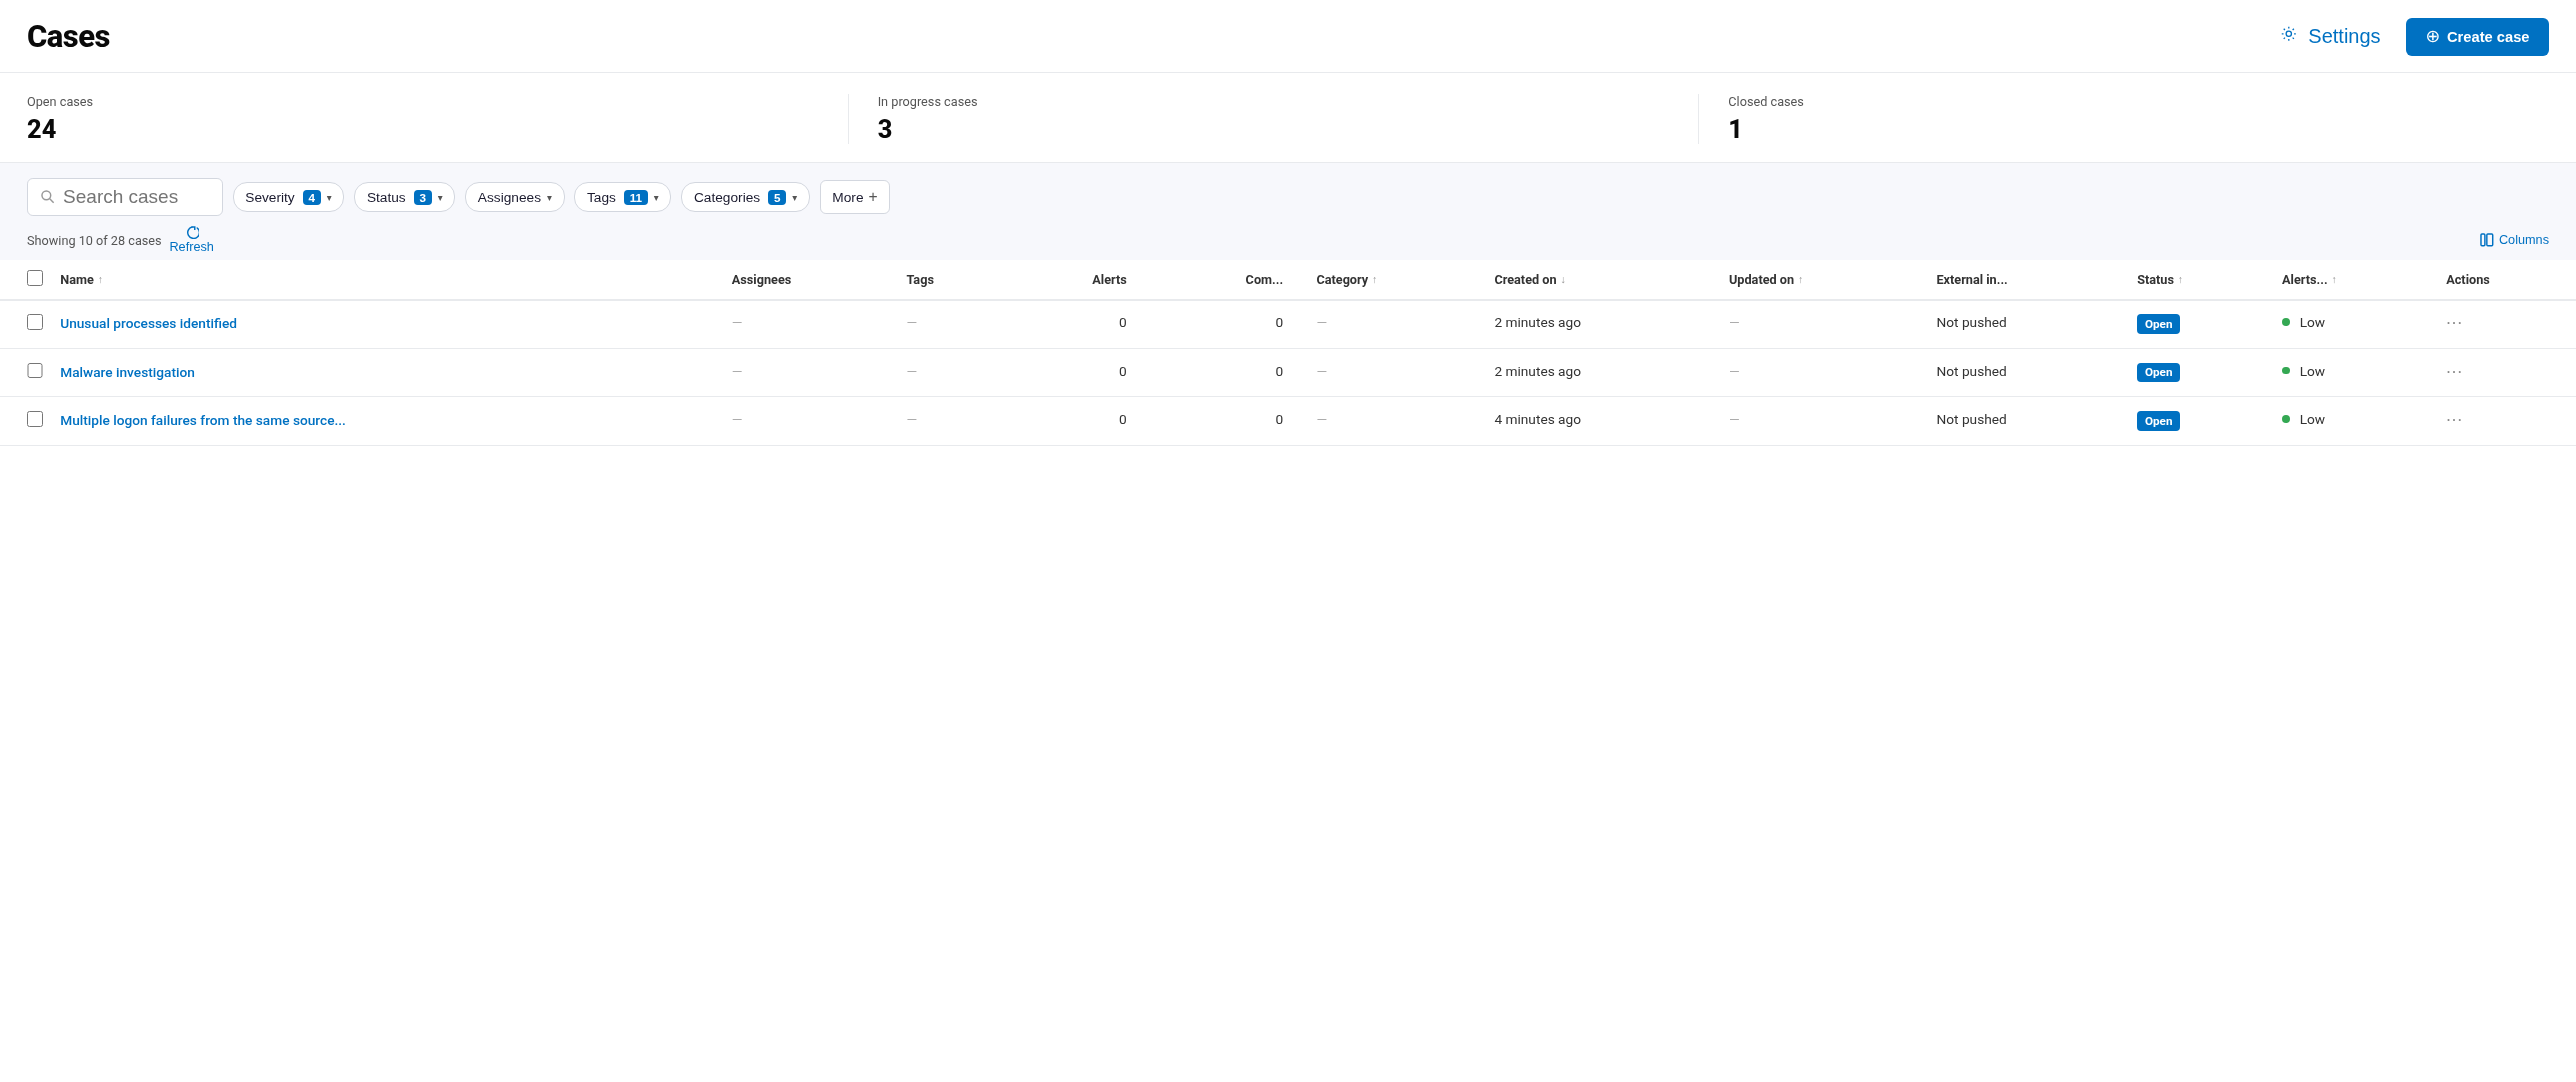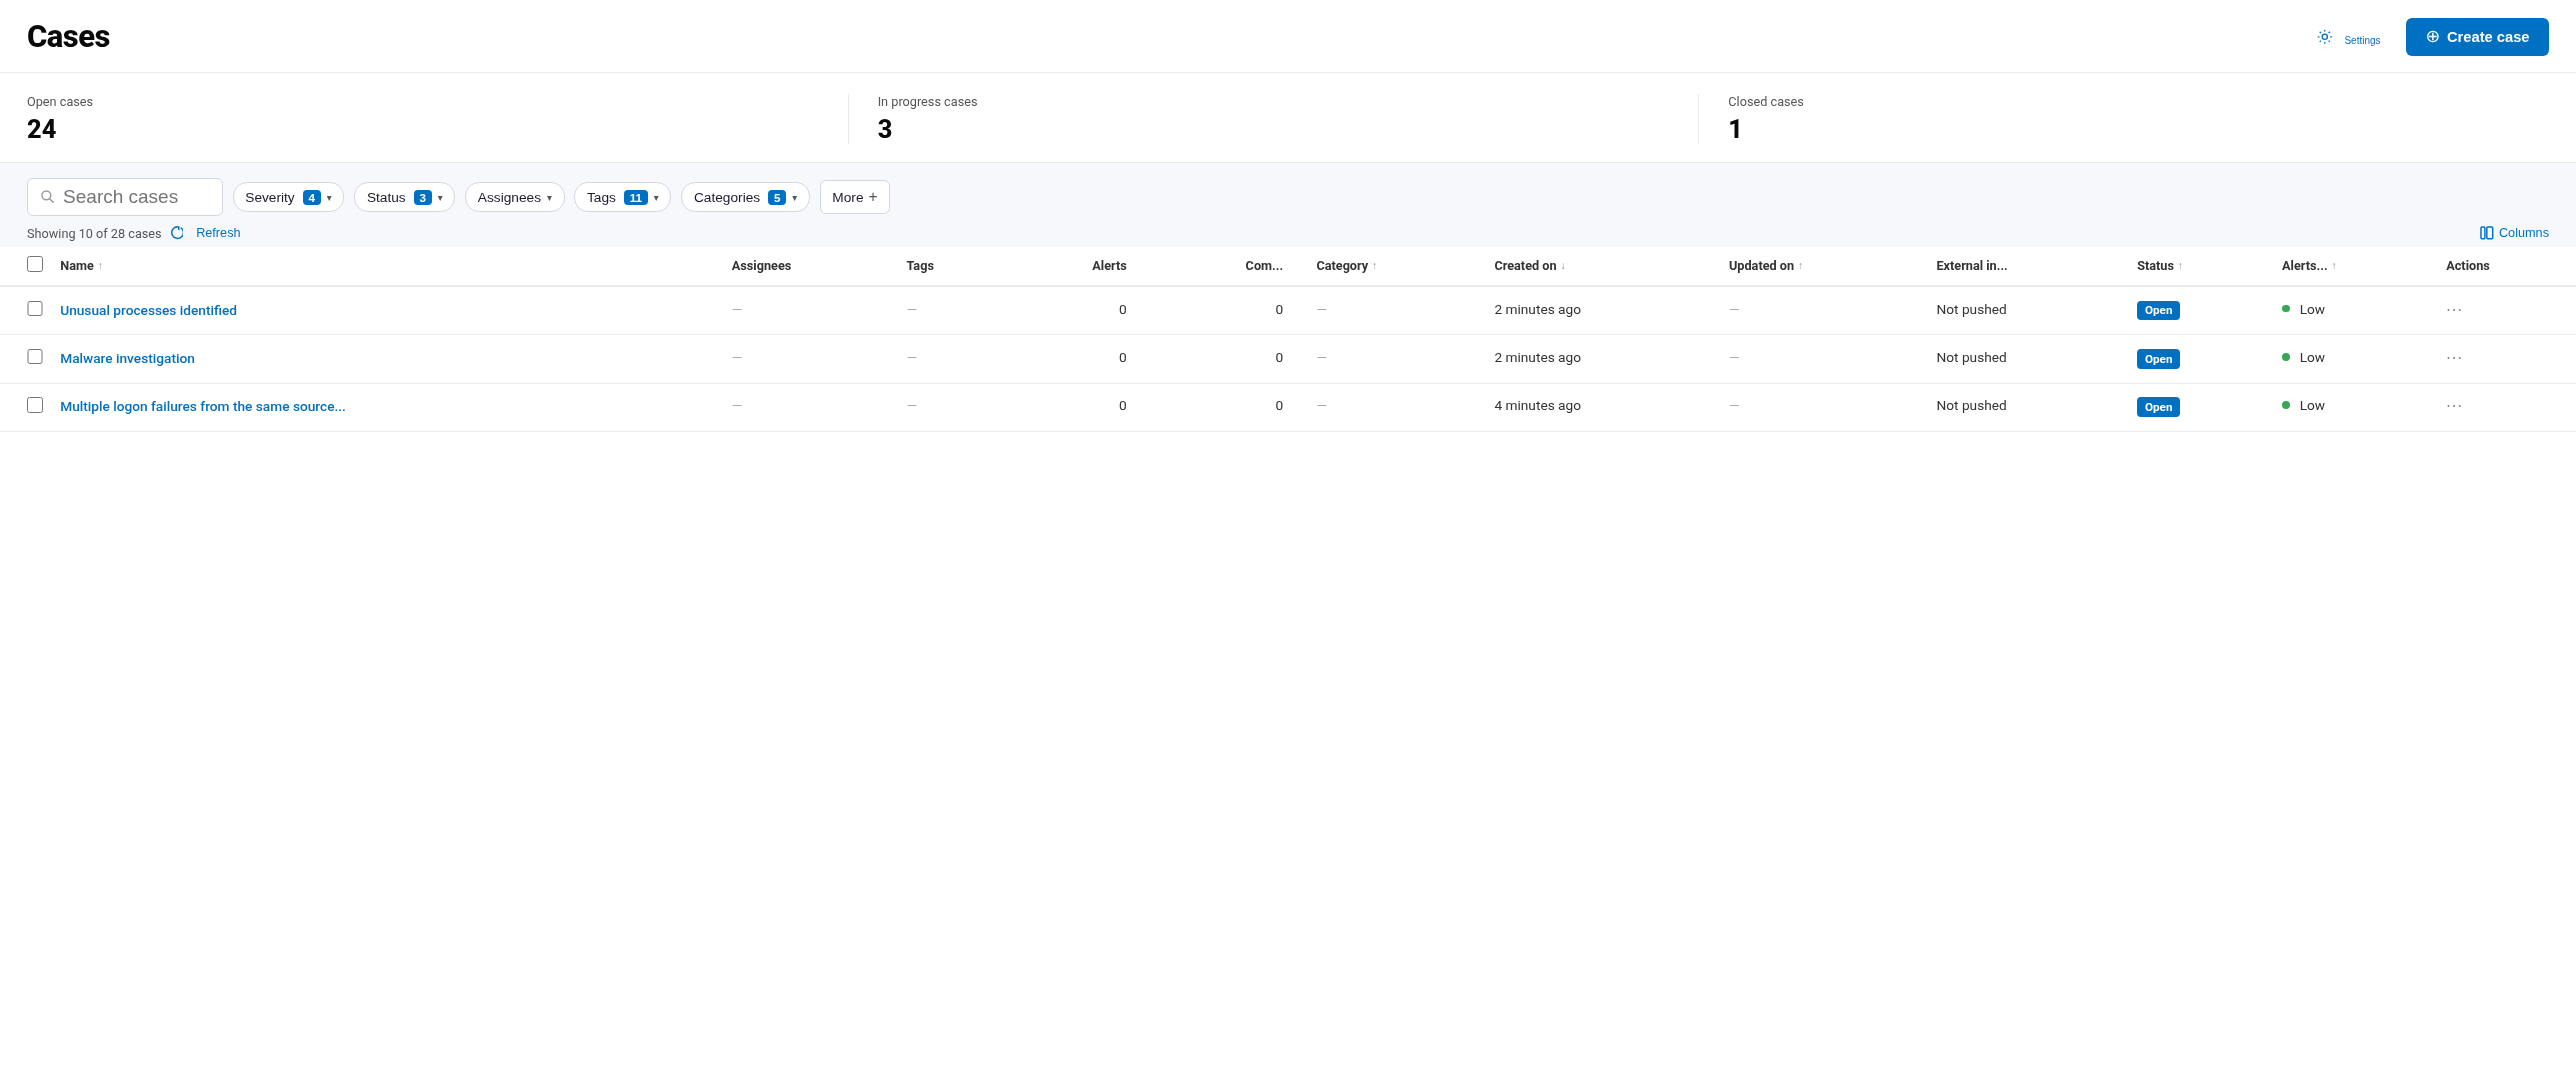--- a/index.html
+++ b/index.html
@@ -28,26 +28,26 @@
       color: #0a0a0a;
       letter-spacing: -0.5px;
     }
     .header-actions {
       display: flex;
       align-items: center;
       gap: 15.6px;
     }
     .settings-btn {
       display: flex;
-      align-items: flex-end;
+      align-items: flex-start;
       gap: 11px;
       background: none;
       border: none;
       color: #0071c2;
-      font-size: 10px;
+      font-size: 20px;
       font-weight: 500;
       cursor: pointer;
       padding: 5.9px 9.8px;
     }
     .create-case-btn {
       display: flex;
       align-items: center;
       gap: 6.8px;
       background: #0071c2;
       color: #fff;
@@ -183,27 +183,28 @@
     .showing-text {
       font-size: 12.7px;
       color: #555;
       display: flex;
       align-items: center;
       gap: 7.8px;
     }
     .refresh-btn {
       display: flex;
       align-items: center;
-      gap: 13px;
+      gap: 1px;
       background: none;
       border: none;
       color: #0071c2;
       font-size: 12.7px;
       font-weight: 500;
       cursor: pointer;
+      flex-direction: column;
     }
     .columns-btn {
       display: flex;
       align-items: center;
       gap: 4.9px;
       background: none;
       border: none;
       color: #0071c2;
       font-size: 12.7px;
       font-weight: 500;

